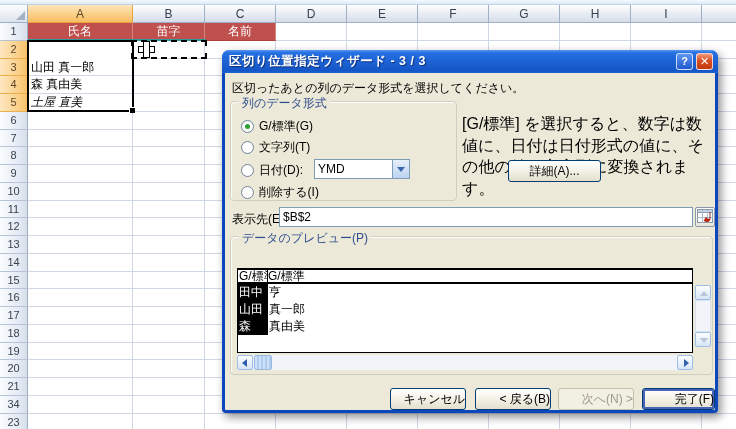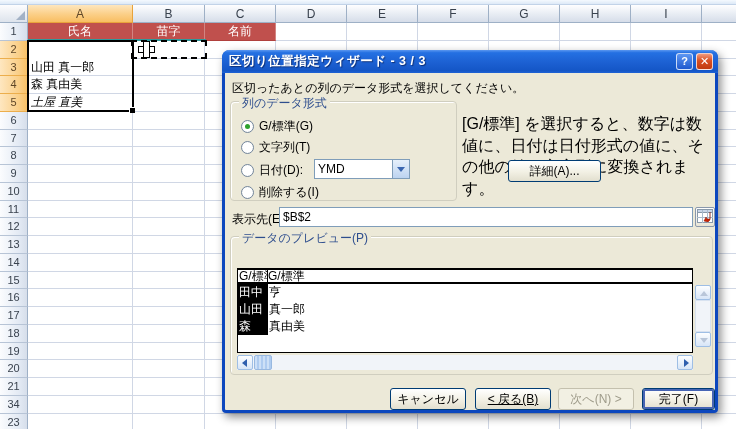--- a/index.html
+++ b/index.html
@@ -115,23 +115,23 @@
   #vsb-up   { left:464px; top:48px; }
   #vsb-down { left:464px; top:95px; }
   #vsb-track{ position:absolute; left:464px; top:63px; width:16px; height:32px; background:#F1F4F9; border:1px solid #D8E2F0; }
   #hsb { position:absolute; left:6px; top:118px; width:456px; height:15px; background:#F1F4F9; }
   #hsb-left { left:0; top:0; }
   #hsb-thumb{ position:absolute; left:17px; top:0; width:18px; height:15px; border:1px solid #98B8E0; border-radius:2px;
     background:repeating-linear-gradient(90deg,#CDE0F7 0 2px,#AECBF0 2px 4px); }
   #hsb-right{ left:440px; top:0; }
   .sbtn,.hsb-part{ cursor:pointer; }
 
-  #btnrow .xp-btn { top:338px; }
+  #btnrow .xp-btn { top:338px;text-align:right; }
   #cancelbtn { left:165px; width:76px; }
-  #backbtn   { left:250px; width:76px;text-decoration:underline; }
+  #backbtn   { left:250px; width:76px; }
   #nextbtn   { left:333px; width:76px; }
   #finishbtn { left:417px; width:73px; }
 </style>
 </head>
 <body>
 
 <div id="stage">
 
   <div id="grid">
       <div class="colhdr sel" style="left: 28px; width: 105px;">A</div>

